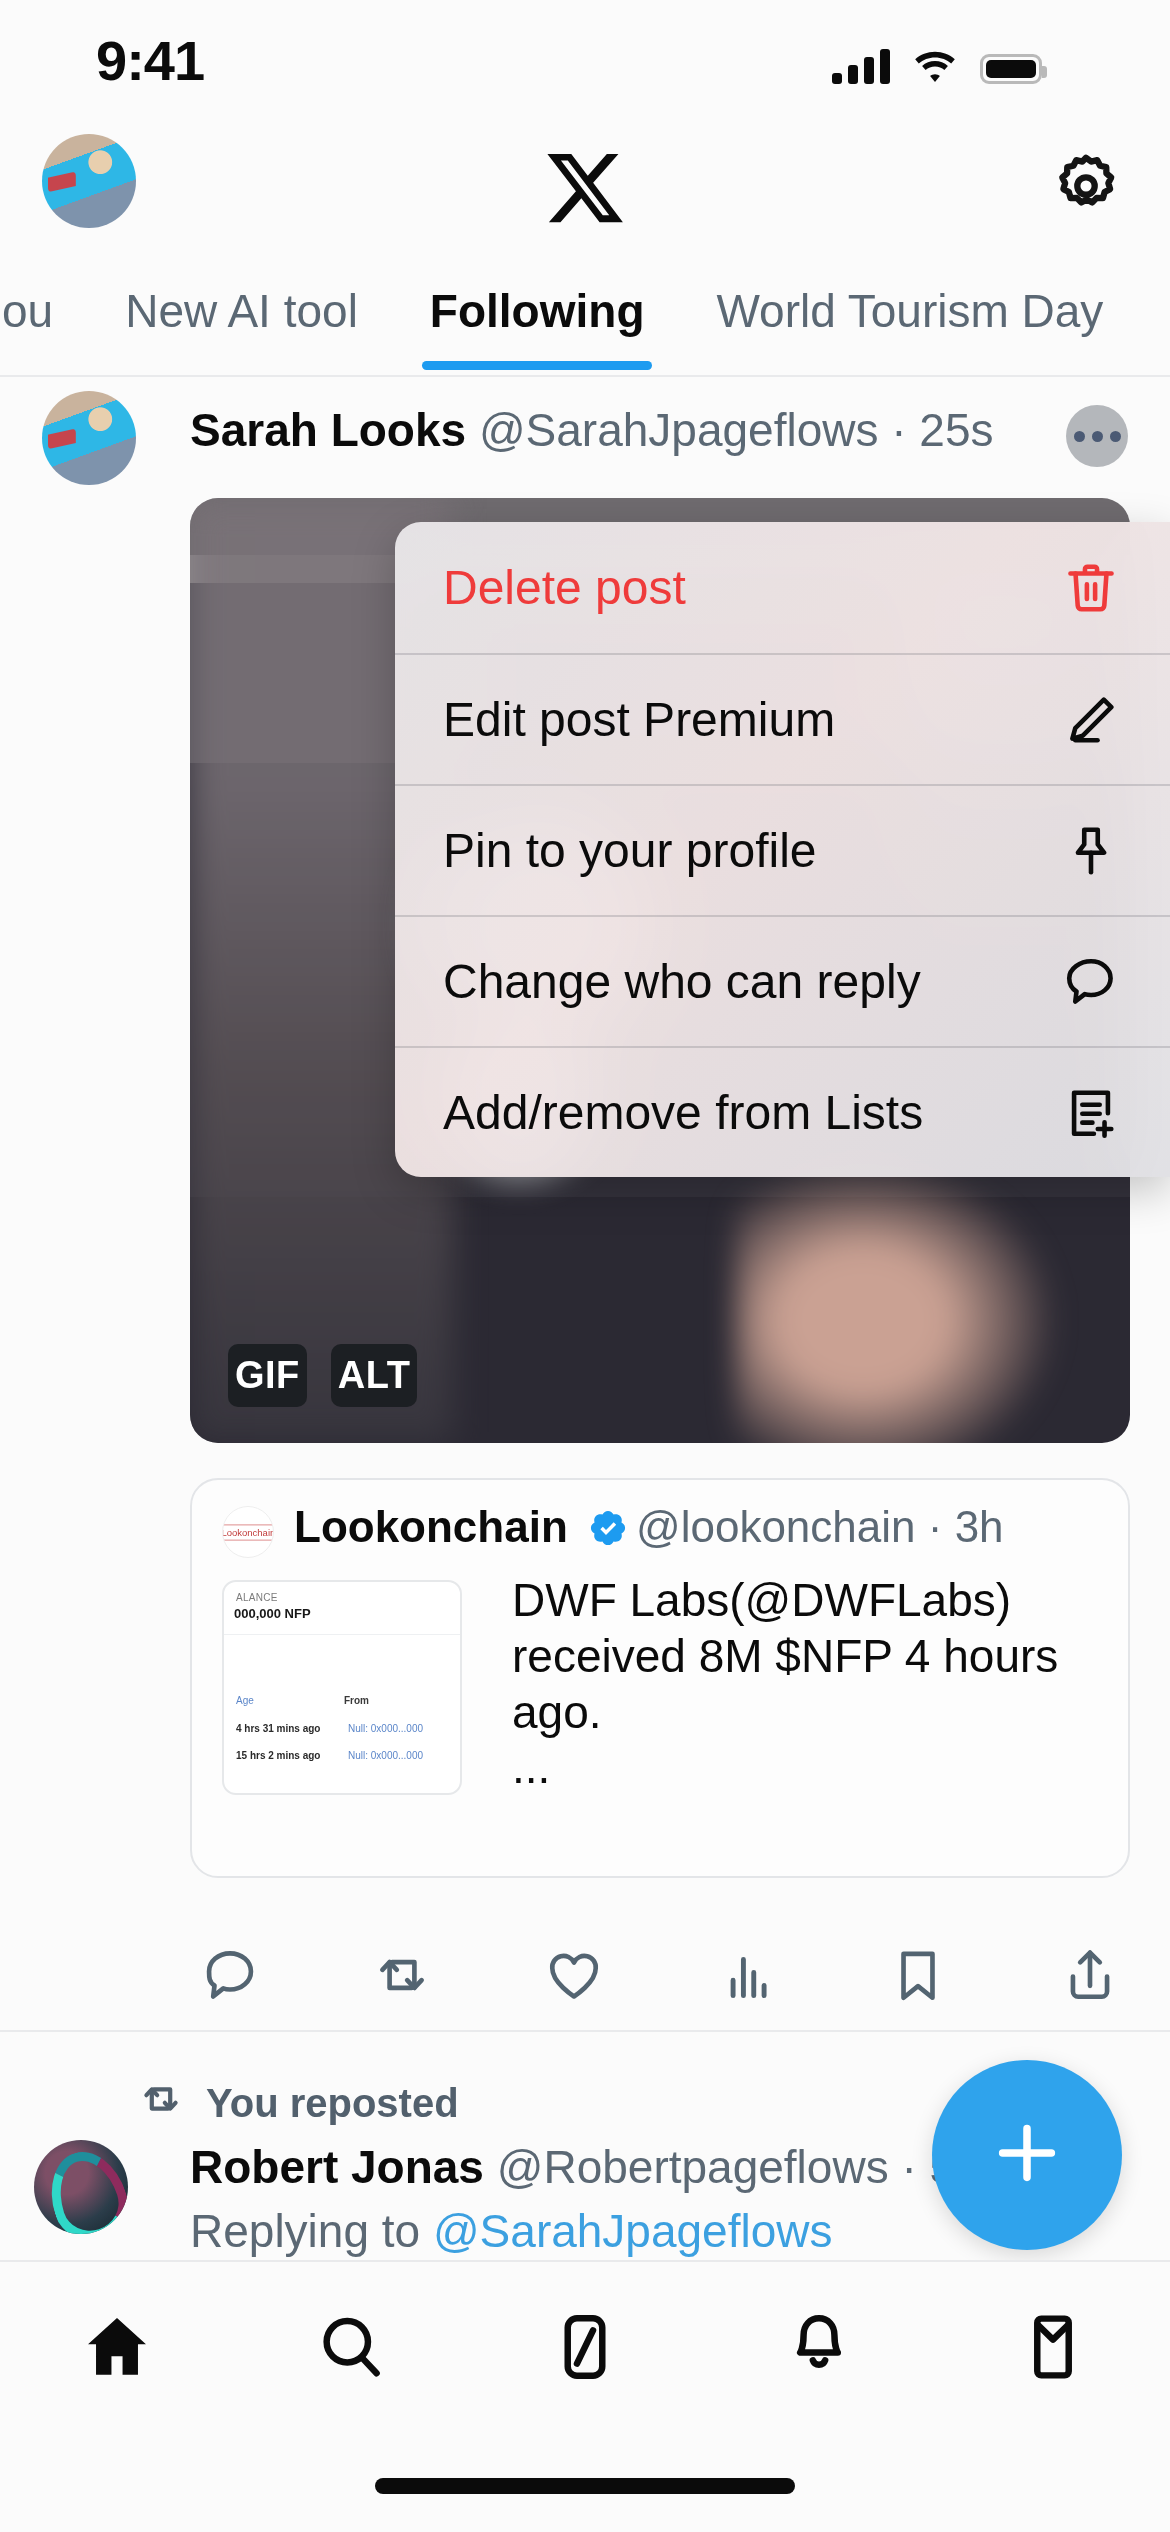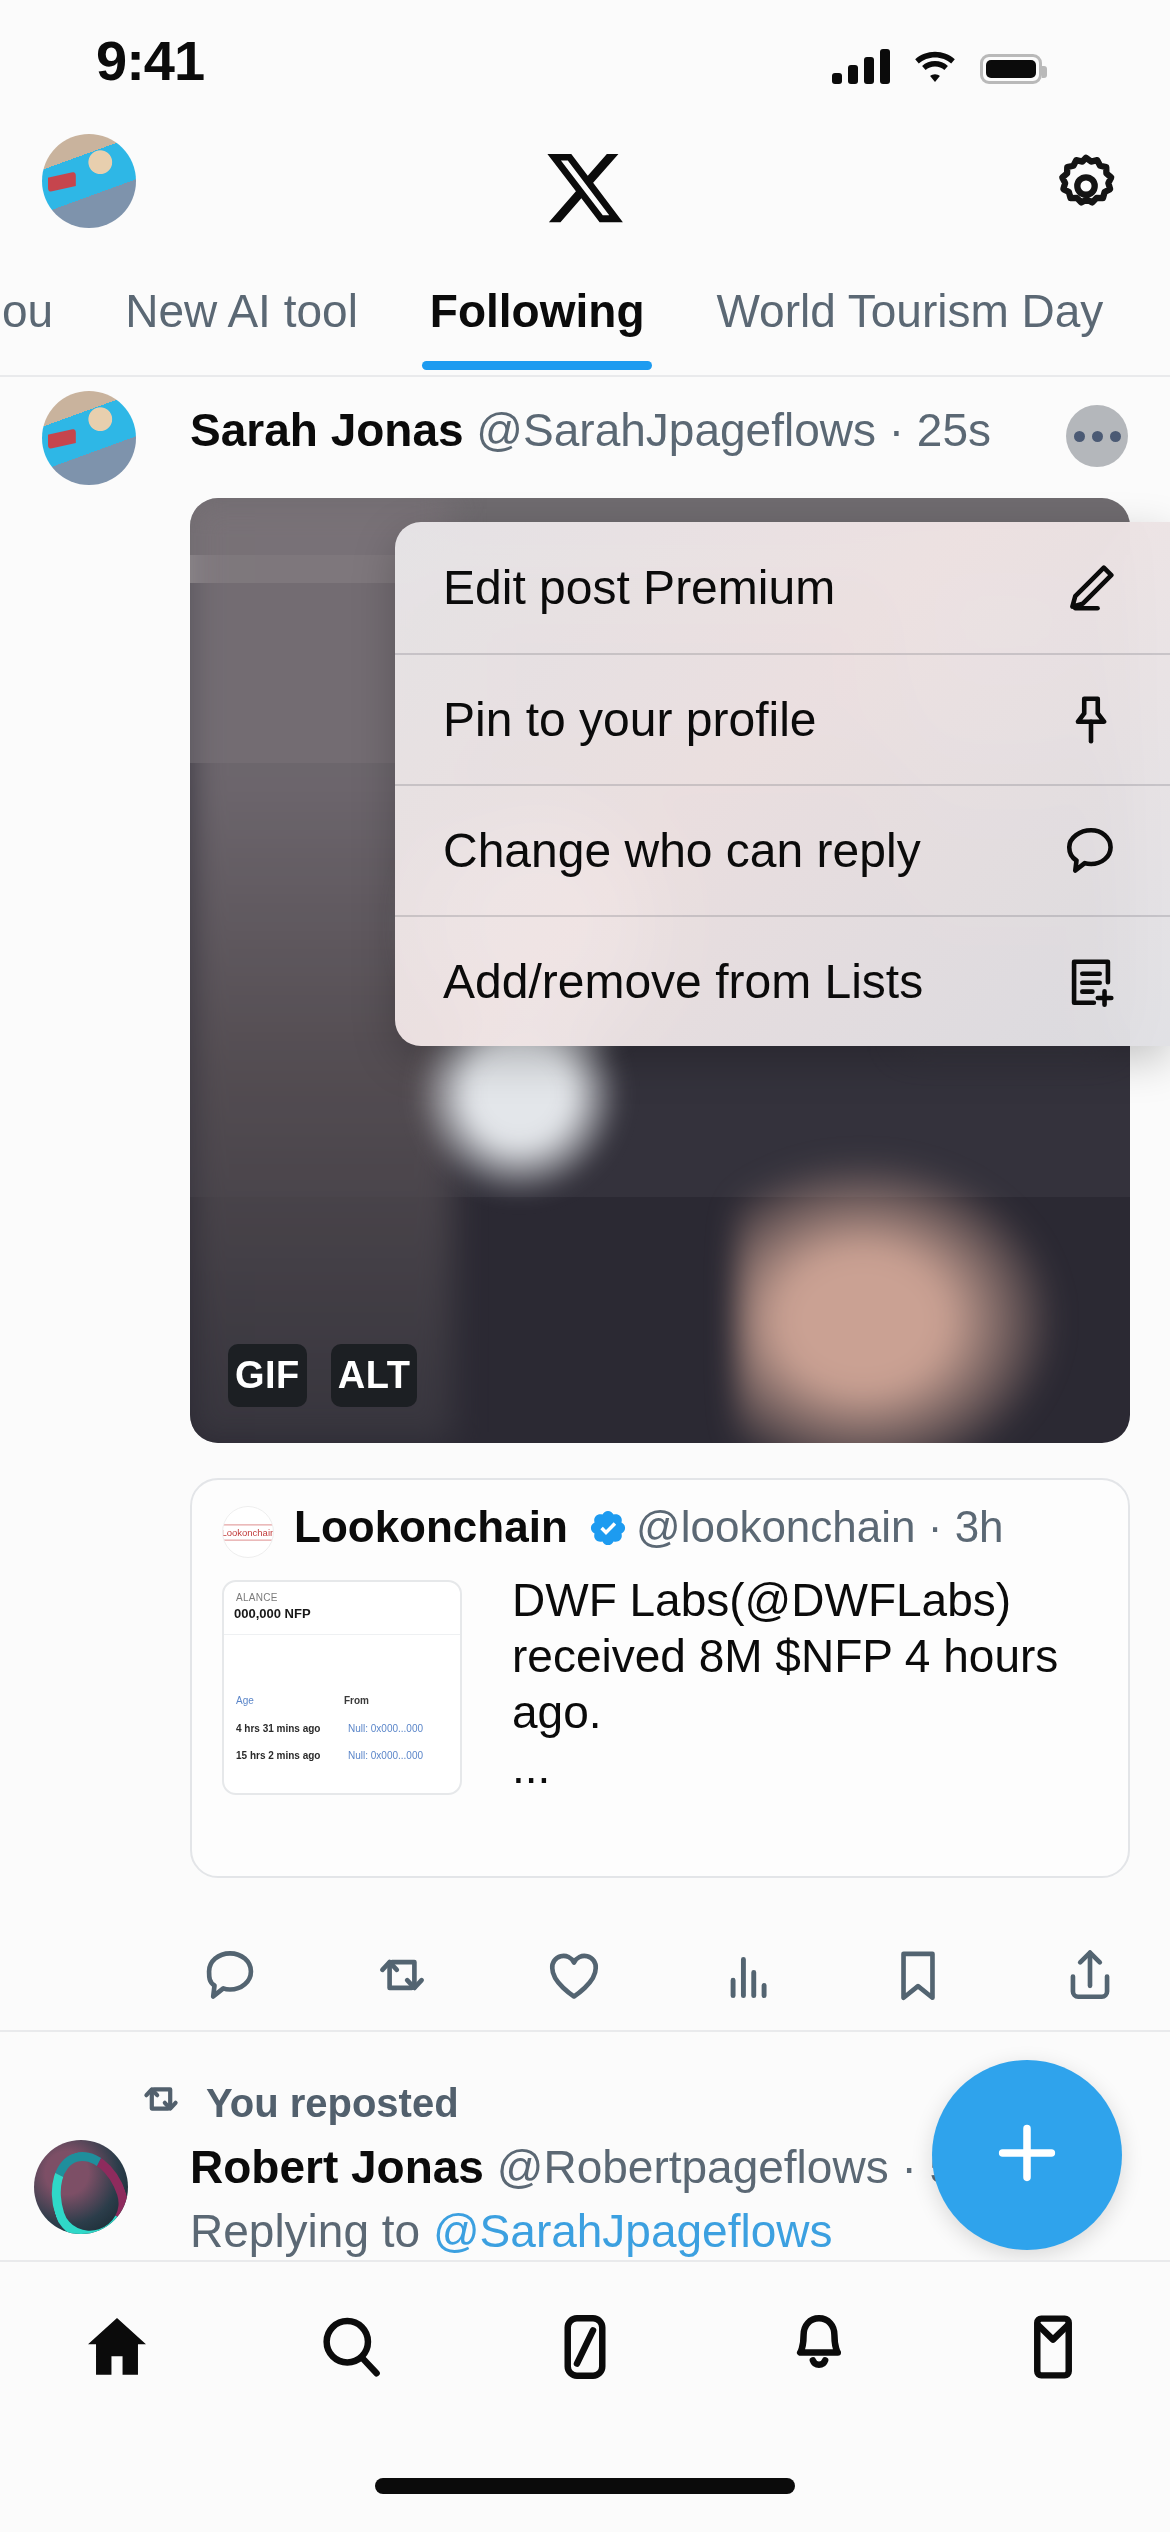--- a/index.html
+++ b/index.html
@@ -251,21 +251,21 @@
       <div class="tab">World Tourism Day</div>
     </div>
     <div class="tabs-divider"></div>
   </div>
 
   <div class="feed">
 
     <div class="post-head">
       <div class="av-post av-sarah"></div>
       <div class="name-line">
-        <span class="nm">Sarah Jonas</span>
+        <span class="nm">Sarah Looks</span>
         <span class="hnd">@SarahJpageflows</span><span class="hnd"> · </span><span class="hnd">25s</span>
       </div>
       <div class="more-btn">
           <i></i>
           <i></i>
           <i></i>
         </div>
     </div>
   </div>
 
@@ -276,20 +276,30 @@
     <div class="blob3"></div>
       <div class="blob5"></div>
     <div class="badges">
       <div class="badge">GIF</div>
       <div class="badge">ALT</div>
     </div>
   </div>
 
   <div class="ctxmenu">
 
+    <div class="ctx-item destructive">
+      <span class="ctx-label">Delete post</span>
+      <span class="ctx-icon">
+        <svg width="58" height="58" viewBox="0 0 24 24" fill="none" stroke="#ef3b3b" stroke-width="1.9" stroke-linecap="round" stroke-linejoin="round">
+          <path d="M3.5 6h17M9.5 6V4.2a1 1 0 011-1h3a1 1 0 011 1V6"></path>
+          <path d="M5.6 6l.9 13.3a1.6 1.6 0 001.6 1.5h7.8a1.6 1.6 0 001.6-1.5L18.4 6"></path>
+          <path d="M10.3 10.5v6M13.7 10.5v6"></path>
+        </svg>
+      </span>
+    </div>
 
     <div class="ctx-item">
       <span class="ctx-label">Edit post Premium</span>
       <span class="ctx-icon">
         <svg width="58" height="58" viewBox="0 0 24 24" fill="none" stroke="#0b0b0b" stroke-width="1.9" stroke-linecap="round" stroke-linejoin="round">
           <path d="M17.3 3.6l3.1 3.1L8.6 18.5 4.3 19.7l1.2-4.3z"></path>
           <path d="M5.5 20.4h9.2"></path>
         </svg>
       </span>
     </div>

